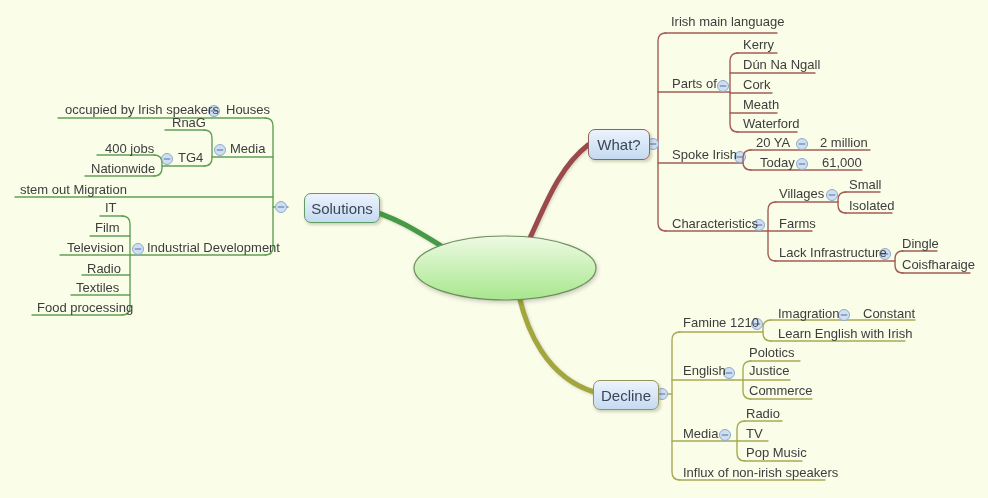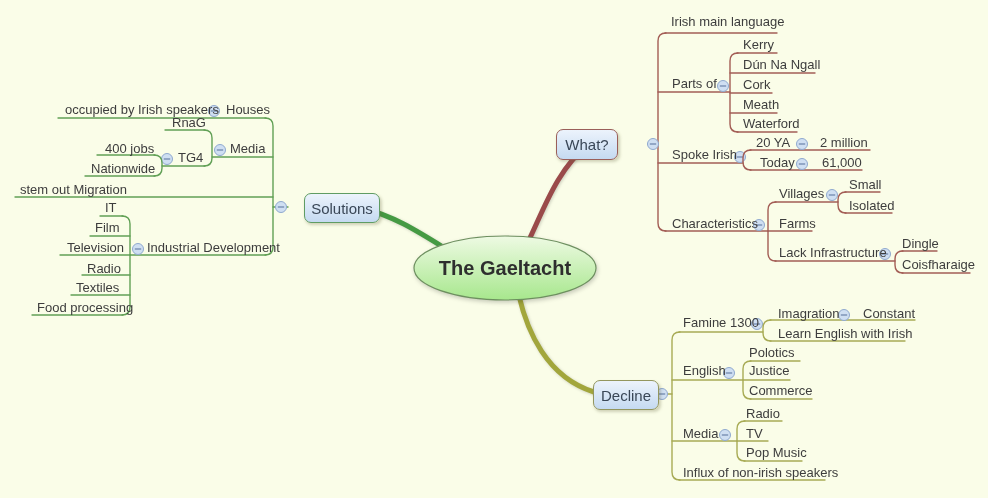--- a/index.html
+++ b/index.html
@@ -165,59 +165,58 @@
       <path d="M 744 421 H 782" fill="none" stroke="#a8ab55" stroke-width="1.4" stroke-linecap="round"></path>
       <path d="M 737 441 H 768" fill="none" stroke="#a8ab55" stroke-width="1.4" stroke-linecap="round"></path>
       <path d="M 744 461 H 802" fill="none" stroke="#a8ab55" stroke-width="1.4" stroke-linecap="round"></path>
       <path d="M 679 480 H 825" fill="none" stroke="#a8ab55" stroke-width="1.4" stroke-linecap="round"></path>
       <g>
         <circle cx="662" cy="394" r="5.5" fill="#cfdff2" stroke="#8fa9cf" stroke-width="1"></circle>
         <line x1="658.8" x2="665.2" y1="394" y2="394" stroke="#7288ae" stroke-width="1.3"></line>
       </g>
       <ellipse cx="505" cy="268" rx="91" ry="32" fill="url(#cg)" stroke="#6d8f5f" stroke-width="1.2" style="filter:drop-shadow(1px 2px 2px rgba(0,0,0,0.2))"></ellipse>
     </svg>
-  <div class="central-label" id="central-label" style="left: 414px; top: 236px; width: 182px; height: 64px; color: rgb(46, 46, 46);">The Gaeltacht</div>
 <div class="lbl" style="left: 671px; top: 15px;">Irish main language</div>
     <div class="lbl" style="left: 672px; top: 77px;">Parts of</div>
     <div class="lbl" style="left: 743px; top: 38px;">Kerry</div>
     <div class="lbl" style="left: 743px; top: 58px;">Dún Na Ngall</div>
     <div class="lbl" style="left: 743px; top: 78px;">Cork</div>
     <div class="lbl" style="left: 743px; top: 98px;">Meath</div>
     <div class="lbl" style="left: 743px; top: 117px; text-align: center;">Waterford</div>
     <div class="lbl" style="left: 672px; top: 148px;">Spoke Irish</div>
     <div class="lbl" style="left: 756px; top: 136px;">20 YA</div>
     <div class="lbl" style="left: 820px; top: 136px;">2 million</div>
     <div class="lbl" style="left: 760px; top: 156px;">Today</div>
     <div class="lbl" style="left: 822px; top: 156px;">61,000</div>
     <div class="lbl" style="left: 672px; top: 217px;">Characteristics</div>
     <div class="lbl" style="left: 779px; top: 187px;">Villages</div>
     <div class="lbl" style="left: 849px; top: 178px;">Small</div>
     <div class="lbl" style="left: 849px; top: 199px;">Isolated</div>
     <div class="lbl" style="left: 779px; top: 217px;">Farms</div>
     <div class="lbl" style="left: 779px; top: 246px;">Lack Infrastructure</div>
     <div class="lbl" style="left: 902px; top: 237px;">Dingle</div>
     <div class="lbl" style="left: 902px; top: 258px;">Coisfharaige</div>
-    <div class="topic" style="left: 556px; top: 129px; width: 60px; height: 29px; border-color: rgb(154, 95, 90); background: linear-gradient(rgb(236, 243, 252), rgb(197, 218, 241));">What?</div>
+    <div class="topic" style="left: 588px; top: 129px; width: 60px; height: 29px; border-color: rgb(154, 95, 90); background: linear-gradient(rgb(236, 243, 252), rgb(197, 218, 241));">What?</div>
     <div class="lbl" style="left: 226px; top: 103px;">Houses</div>
     <div class="lbl" style="left: 65px; top: 103px;">occupied by Irish speakers</div>
     <div class="lbl" style="left: 230px; top: 142px;">Media</div>
     <div class="lbl" style="left: 172px; top: 116px;">RnaG</div>
     <div class="lbl" style="left: 178px; top: 151px;">TG4</div>
     <div class="lbl" style="left: 105px; top: 142px;">400 jobs</div>
     <div class="lbl" style="left: 91px; top: 162px;">Nationwide</div>
     <div class="lbl" style="left: 20px; top: 183px;">stem out Migration</div>
     <div class="lbl" style="left: 147px; top: 241px;">Industrial Development</div>
     <div class="lbl" style="left: 105px; top: 201px;">IT</div>
     <div class="lbl" style="left: 95px; top: 221px;">Film</div>
     <div class="lbl" style="left: 67px; top: 241px;">Television</div>
     <div class="lbl" style="left: 87px; top: 262px;">Radio</div>
     <div class="lbl" style="left: 76px; top: 281px;">Textiles</div>
     <div class="lbl" style="left: 37px; top: 301px;">Food processing</div>
     <div class="topic" style="left: 304px; top: 193px; width: 74px; height: 28px; border-color: rgb(95, 156, 99); background: linear-gradient(rgb(236, 243, 252), rgb(197, 218, 241));">Solutions</div>
-    <div class="lbl" style="left: 683px; top: 316px;">Famine 1300</div>
+    <div class="lbl" style="left: 683px; top: 316px;">Famine 1210</div>
     <div class="lbl" style="left: 778px; top: 307px;">Imagration</div>
     <div class="lbl" style="left: 863px; top: 307px;">Constant</div>
     <div class="lbl" style="left: 778px; top: 327px;">Learn English with Irish</div>
     <div class="lbl" style="left: 683px; top: 364px;">English</div>
     <div class="lbl" style="left: 749px; top: 346px;">Polotics</div>
     <div class="lbl" style="left: 749px; top: 364px;">Justice</div>
     <div class="lbl" style="left: 749px; top: 384px;">Commerce</div>
     <div class="lbl" style="left: 683px; top: 427px;">Media</div>
     <div class="lbl" style="left: 746px; top: 407px;">Radio</div>
     <div class="lbl" style="left: 746px; top: 427px;">TV</div>

